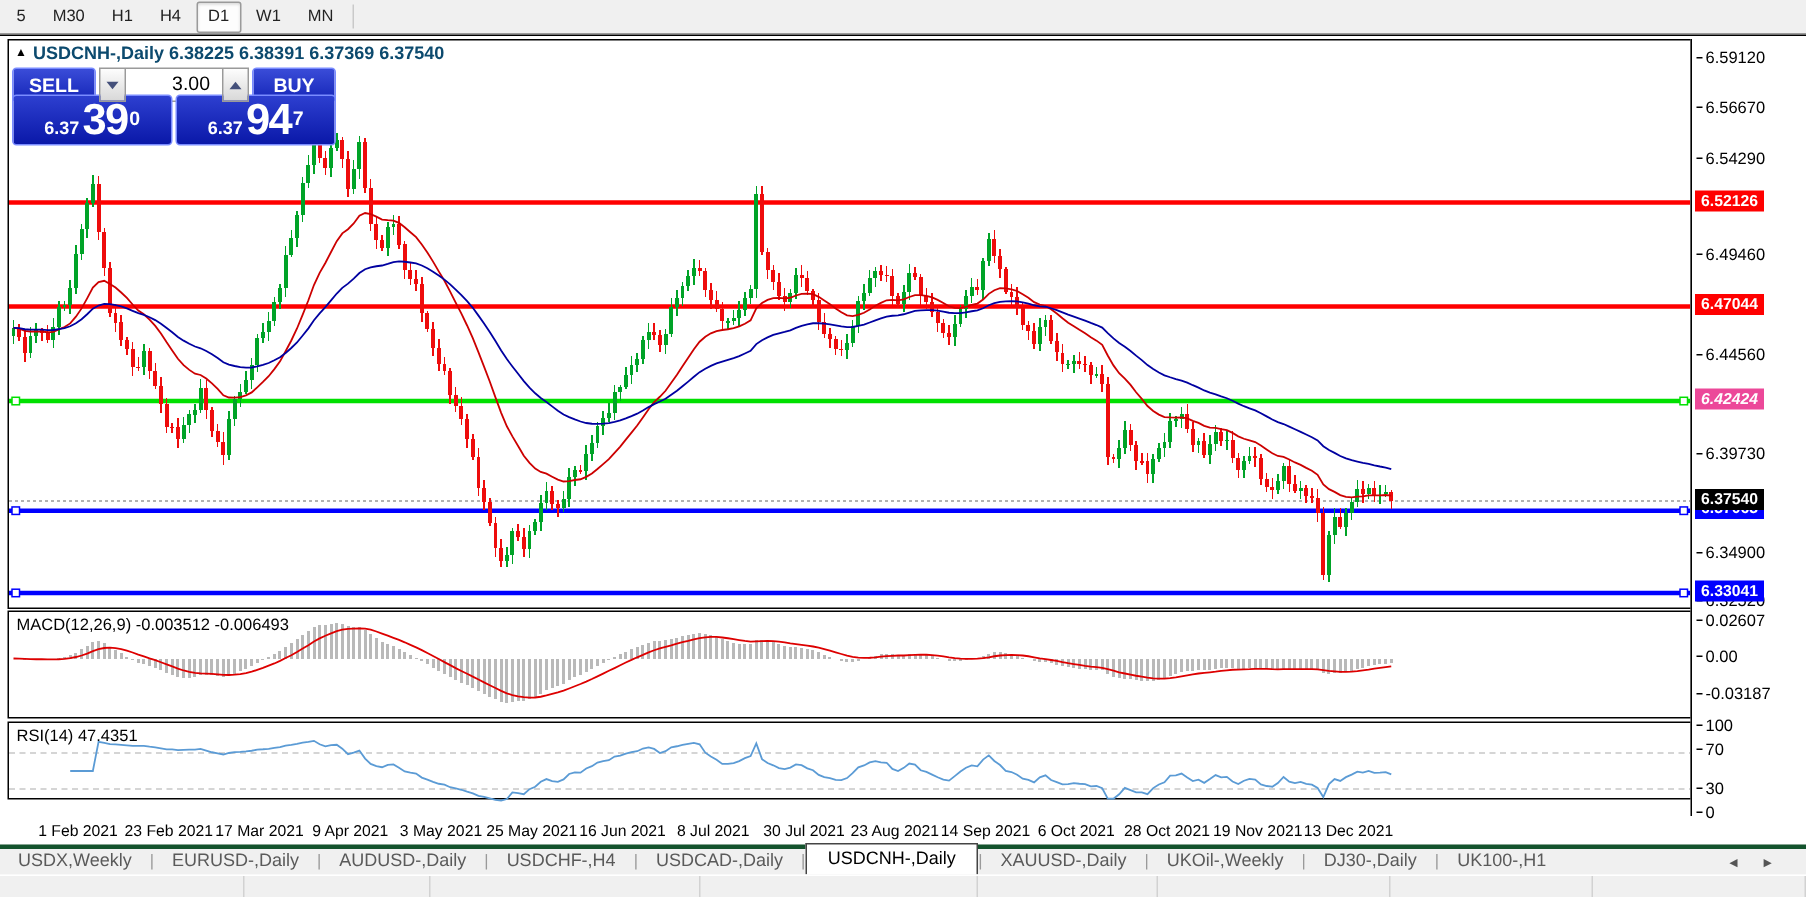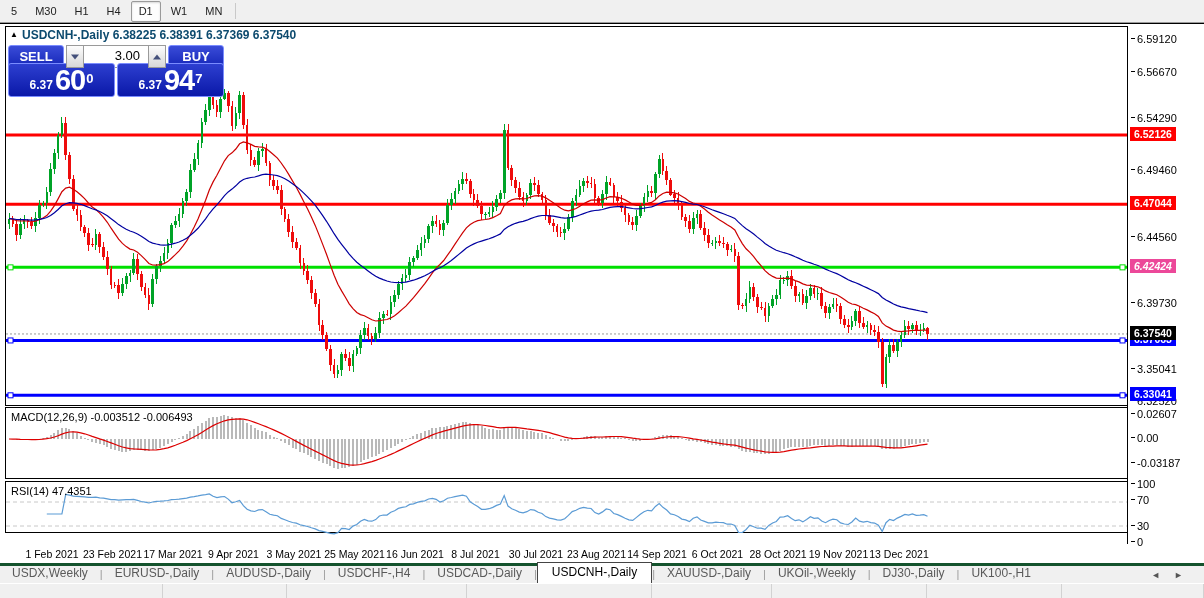--- a/index.html
+++ b/index.html
@@ -102,21 +102,21 @@
           <div class="vol-field">3.00</div>
           <div class="spin-btn">
               <div class="tri tri-up"></div>
             </div>
         </div>
         <div class="btn-trade">BUY</div>
       </div>
       <div class="ocp-row2">
         <div class="quote">
           <span class="q-small">6.37</span>
-          <span class="q-big">60</span>
+          <span class="q-big">39</span>
           <span class="q-sup">0</span>
         </div>
         <div class="quote">
           <span class="q-small">6.37</span>
           <span class="q-big">94</span>
           <span class="q-sup">7</span>
         </div>
       </div>
     </div>
 
@@ -659,25 +659,25 @@
         <div class="dlabel" style="left: 652px; text-align: center;">14 Sep 2021</div>
         <div class="dlabel" style="left: 712.5px;">6 Oct 2021</div>
         <div class="dlabel" style="left: 773px;">28 Oct 2021</div>
         <div class="dlabel" style="left: 833.5px;">19 Nov 2021</div>
         <div class="dlabel" style="left: 894px;">13 Dec 2021</div>
       </div>
 
     <div class="axis-col" id="axis-col">
         <div class="ptick" style="top: 13px;">6.59120</div>
         <div class="ptick" style="top: 46px;">6.56670</div>
-        <div class="ptick" style="top: 92px;">6.54290</div>
+        <div class="ptick" style="top: 80px;">6.54290</div>
         <div class="ptick" style="top: 144px;">6.49460</div>
         <div class="ptick" style="top: 211px;">6.44560</div>
         <div class="ptick" style="top: 277px;">6.39730</div>
-        <div class="ptick" style="top: 343px;">3.35041</div>
+        <div class="ptick" style="top: 343px;">6.34900</div>
         <div class="ptick" style="top: 375px;">6.32520</div>
         <div class="ptag" style="top: 108px; background: rgb(255, 0, 0);">6.52126</div>
         <div class="ptag" style="top: 177px; background: rgb(255, 0, 0);">6.47044</div>
         <div class="ptag" style="top: 240px; background: #ec4899; font-style: italic;">6.42424</div>
         <div class="ptag" style="top: 313px; background: rgb(0, 0, 255);">6.37063</div>
         <div class="ptag" style="top: 368px; background: rgb(0, 0, 255);">6.33041</div>
         <div class="ptag" style="top: 307px; background: rgb(0, 0, 0); z-index: 2;">6.37540</div>
         <div class="ptick" style="top: 388px;">0.02607</div>
         <div class="ptick" style="top: 412px;">0.00</div>
         <div class="ptick" style="top: 437px;">-0.03187</div>

